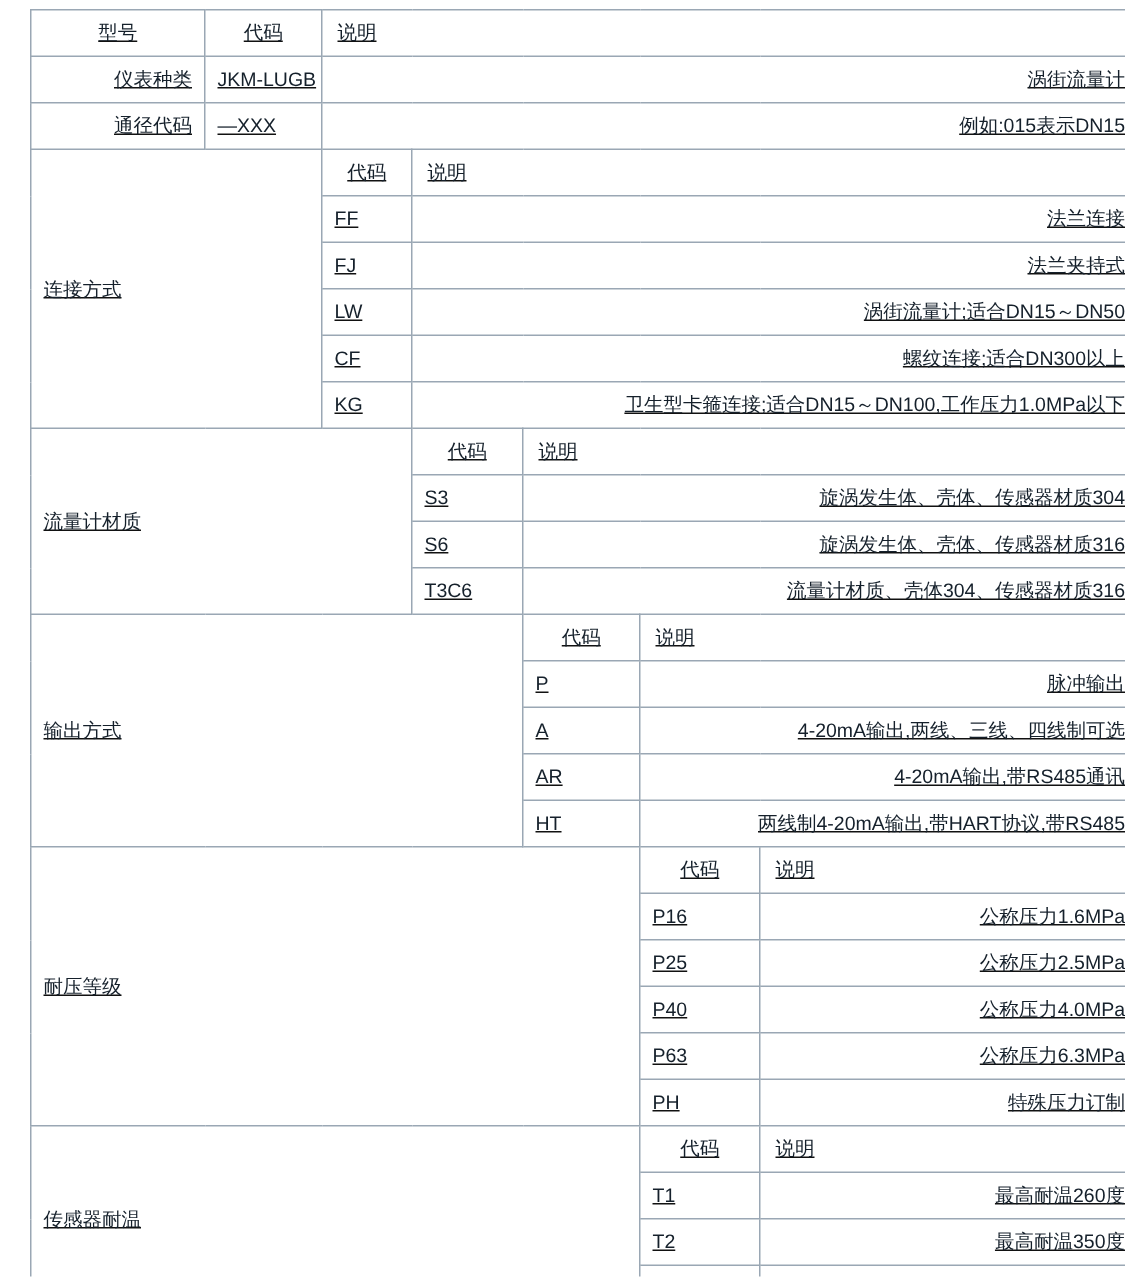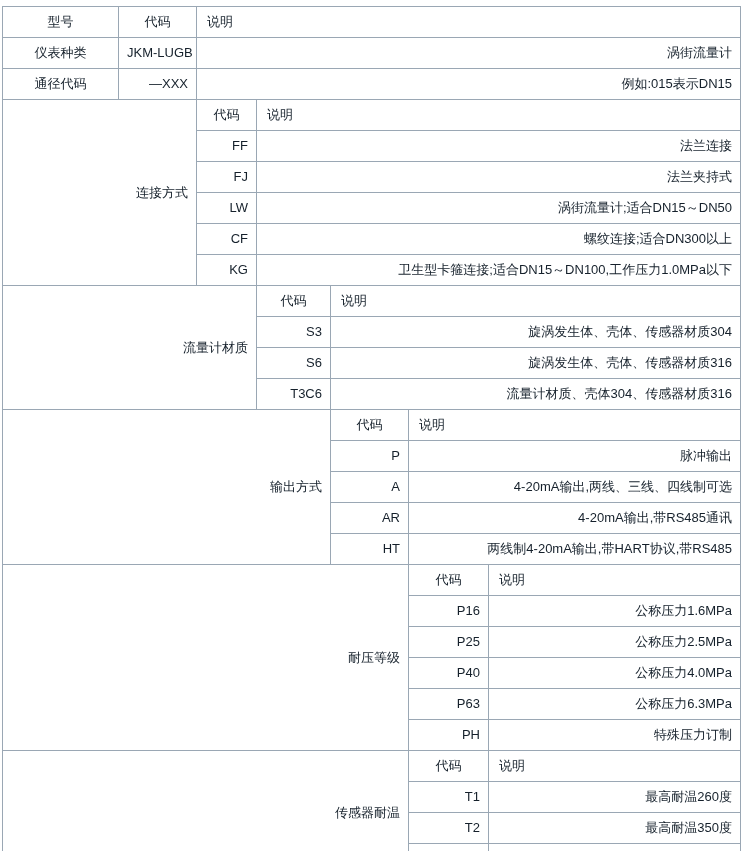--- a/index.html
+++ b/index.html
@@ -12,21 +12,22 @@
     background: #ffffff;
     font-family: "Liberation Sans", sans-serif;
     font-size: 13px;
     color: #111111;
   }
   .sheet {
     width: 750px;
     height: 851px;
     position: relative;
     box-sizing: border-box;
-    padding: 6px 6px 6px 2px;
+    padding: 6px 6px 6px 20px;
+    text-decoration: underline;
   }
   table.spec {
     border-collapse: collapse;
     width: 738px;
     table-layout: fixed;
   }
   table.spec td {
     border: 1px solid #9aa7b4;
     height: 31px;
     padding: 0 8px;
@@ -37,37 +38,37 @@
     background: #ffffff;
     box-sizing: border-box;
   }
   td.hdr {
     background: #c9d9ea;
     text-align: center;
     font-weight: normal;
   }
   td.code {
     background: #dce6f1;
-    text-align: right;
+    text-align: left;
     white-space: nowrap;
   }
   td.codehdr {
     background: #c9d9ea;
     text-align: center;
   }
   td.cat {
     background: #ffffff;
-    text-align: center;
+    text-align: right;
   }
   td.desc {
     background: #ffffff;
     text-align: right;
   }
   td.catbig {
-    text-align: right;
+    text-align: left;
     vertical-align: middle;
     background: #ffffff;
   }
 </style>
 </head>
 <body>
 
 <div class="sheet">
   <table class="spec">
     <colgroup>

